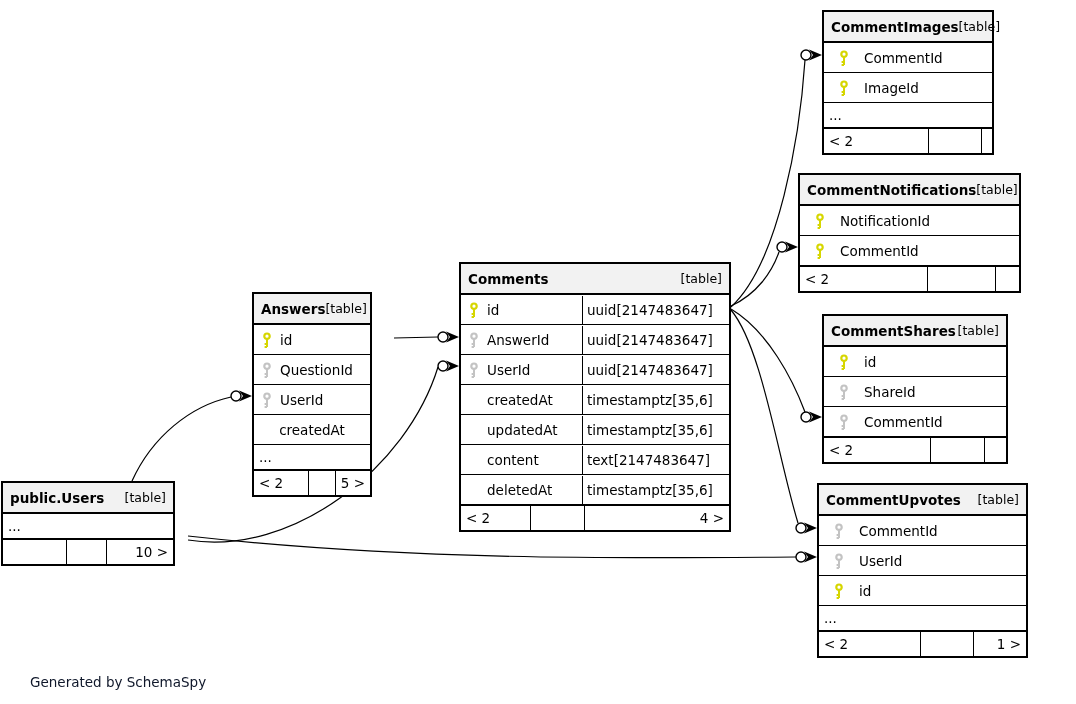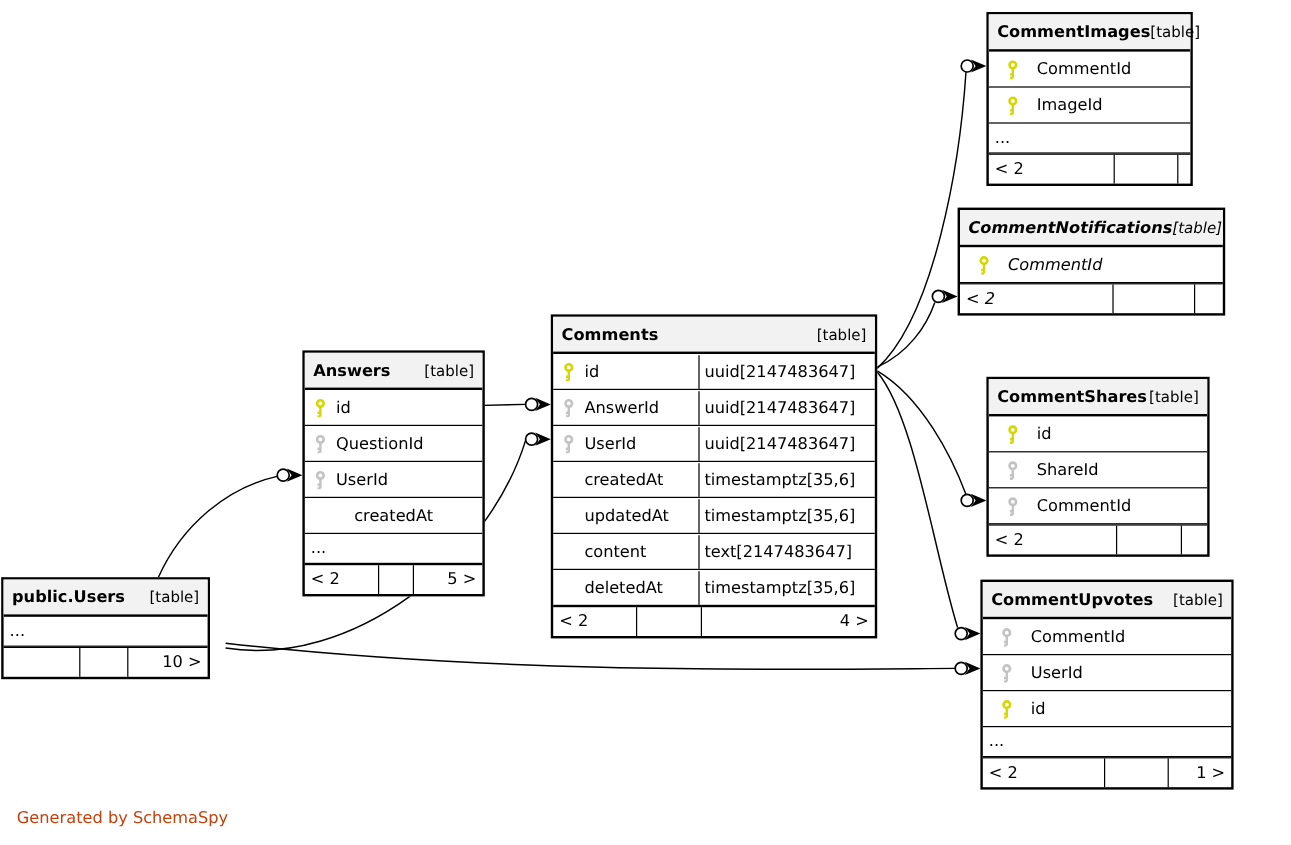--- a/index.html
+++ b/index.html
@@ -30,21 +30,21 @@
   .cname{flex:1;white-space:nowrap;overflow:hidden;}
   .ctype{width:147px;flex:none;border-left:1px solid #000;padding:6px 4px;white-space:nowrap;box-sizing:border-box;}
   .ellipsis-row{height:24px;padding-left:5px;display:flex;align-items:center;border-bottom:1px solid #000;}
   .foot{display:flex;border-top:1px solid #000;}
   .fcell{height:24px;line-height:24px;padding:0 5px;box-sizing:border-box;white-space:nowrap;}
   .fdiv{border-right:1px solid #000;}
   .flast{flex:1;text-align:right;}
   .key{flex:none;}
   .key.pk{color:var(--pk-color,#d6d600);}
   .key.fk{color:var(--fk-color,#c3c3c3);}
-  .credit{position:absolute;left:14px;top:674px;font-size:13.5px;color:#c2410c;z-index:2;}
+  .credit{position:absolute;left:30px;top:674px;font-size:13.5px;color:#0f172a;z-index:2;}
 </style>
 </head>
 <body>
 
 <div class="canvas">
 
   <svg class="edges" width="1076" height="704">
     <path d="M394,338 L438,337"></path>
     <path d="M132,481 C152,437 190,406 231,397"></path>
     <path d="M188,540 C292,557 407,468 438,367"></path>
@@ -143,21 +143,21 @@
       <span class="cname">deletedAt</span>
       <span class="ctype">timestamptz[35,6]</span>
     </div>
     <div class="foot">
       <span class="fcell fdiv" style="width:70px;">&lt; 2</span>
       <span class="fcell fdiv" style="width:54px;"></span>
       <span class="fcell flast">4 &gt;</span>
     </div>
   </div>
 
-  <div class="tbl" style="left:252px;top:292px;width:152px;">
+  <div class="tbl" style="left:252px;top:292px;width:120px;">
     <div class="hdr">
       <span class="hname">Answers</span>
       <span class="htag">[table]</span>
     </div>
     <div class="row">
       <span class="kcell">
           <svg class="key pk" width="10" height="16" viewBox="0 0 10 16">
             <circle cx="5" cy="4.2" r="2.7" fill="none" stroke="currentColor" stroke-width="2.2"></circle>
             <path d="M5 6.9 V15 M5 12 H2.6 M5 15 H2.6" stroke="currentColor" stroke-width="2" fill="none"></path>
           </svg>
@@ -230,24 +230,33 @@
       <span class="cname">ImageId</span>
     </div>
     <div class="ellipsis-row">...</div>
     <div class="foot">
       <span class="fcell fdiv" style="width:105px;">&lt; 2</span>
       <span class="fcell fdiv" style="width:53px;"></span>
       <span class="fcell flast"></span>
     </div>
   </div>
 
-  <div class="tbl wide" style="left:798px;top:173px;width:223px;font-style:italic;">
+  <div class="tbl wide" style="left:798px;top:173px;width:223px;">
     <div class="hdr">
       <span class="hname">CommentNotifications</span>
       <span class="htag">[table]</span>
+    </div>
+    <div class="row">
+      <span class="kcell">
+          <svg class="key pk" width="10" height="16" viewBox="0 0 10 16">
+            <circle cx="5" cy="4.2" r="2.7" fill="none" stroke="currentColor" stroke-width="2.2"></circle>
+            <path d="M5 6.9 V15 M5 12 H2.6 M5 15 H2.6" stroke="currentColor" stroke-width="2" fill="none"></path>
+          </svg>
+        </span>
+      <span class="cname">NotificationId</span>
     </div>
     <div class="row">
       <span class="kcell">
           <svg class="key pk" width="10" height="16" viewBox="0 0 10 16">
             <circle cx="5" cy="4.2" r="2.7" fill="none" stroke="currentColor" stroke-width="2.2"></circle>
             <path d="M5 6.9 V15 M5 12 H2.6 M5 15 H2.6" stroke="currentColor" stroke-width="2" fill="none"></path>
           </svg>
         </span>
       <span class="cname">CommentId</span>
     </div>

